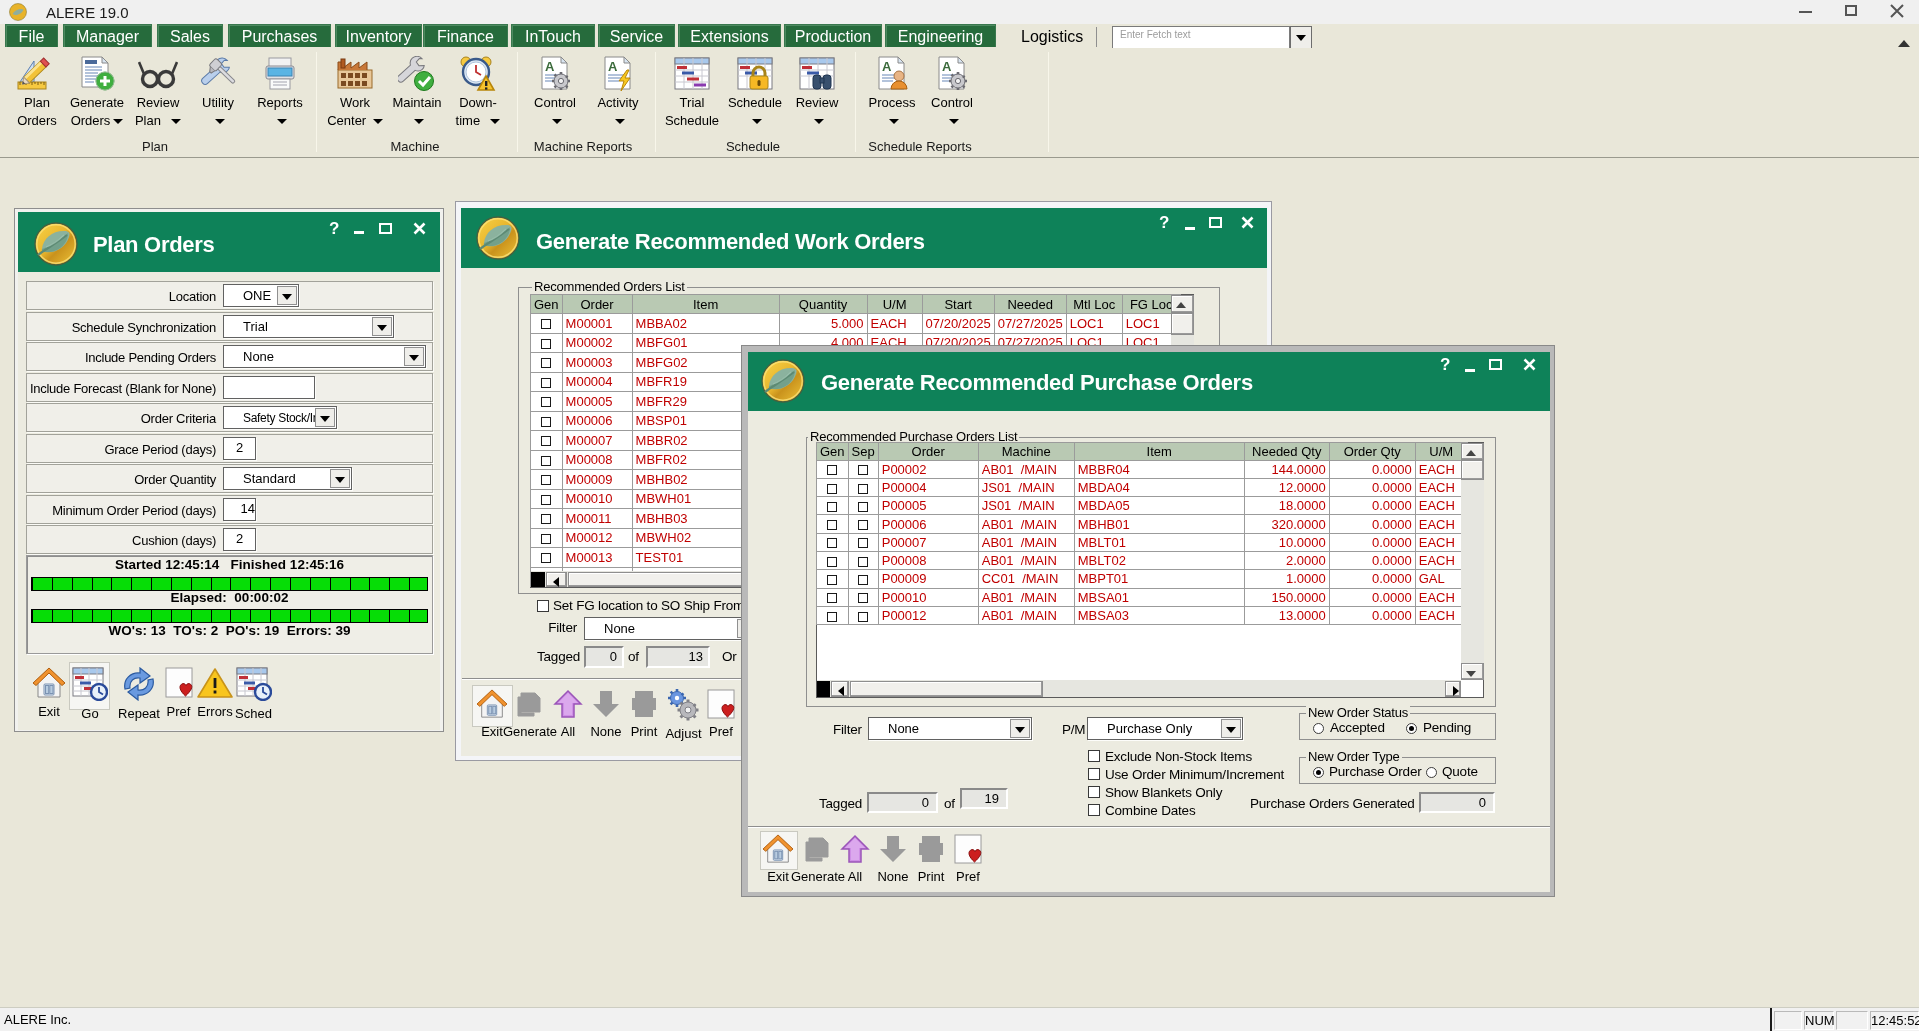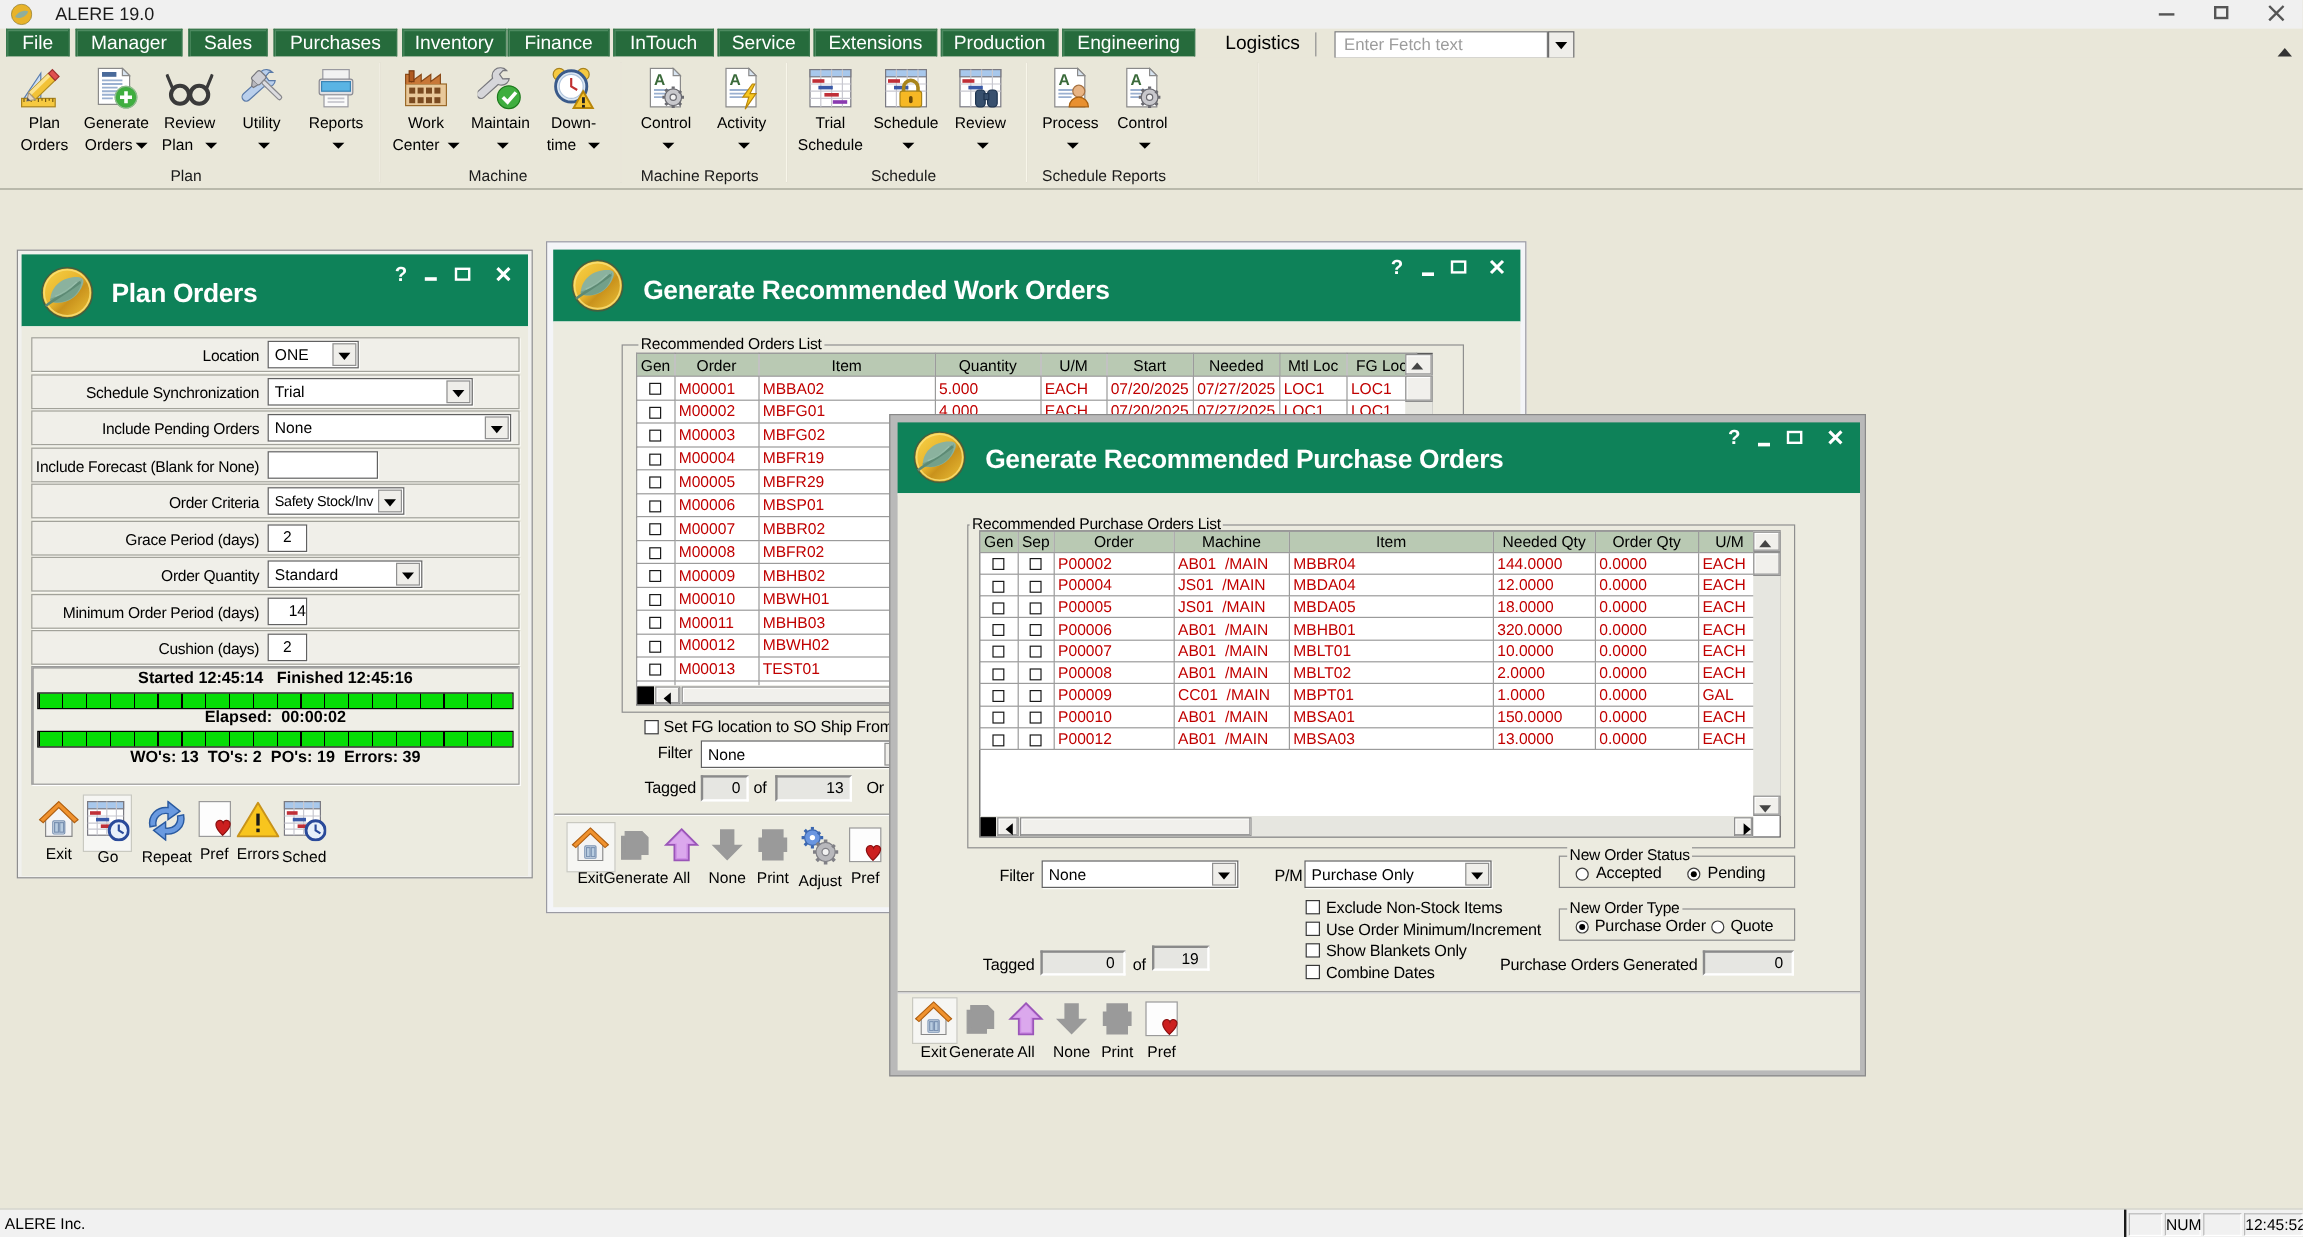--- a/index.html
+++ b/index.html
@@ -19,39 +19,39 @@
 .ric .l1{display:block;line-height:18px}
 .caret{display:inline-block;width:0;height:0;border-left:5px solid transparent;border-right:5px solid transparent;border-top:5px solid #000;vertical-align:middle;margin-left:3px}
 
 .win{position:absolute}
 .wtitle{position:absolute;background:#0e8259}
 .mint{position:absolute;background:#d9eee3;height:2px}
 .wtext{position:absolute;color:#fff;font-weight:bold;font-size:22px;white-space:nowrap;letter-spacing:-.3px}
 .wbtn{position:absolute;color:#fff;font-weight:bold;font-size:16px}
 
 .cb{position:absolute;background:#fff;border:1.5px solid #616161;box-shadow:1px 1px 0 #fdfdfa;font-size:13px;line-height:18px;white-space:nowrap;overflow:hidden}
-.cb span{position:absolute;left:5px;top:2px}
+.cb span{position:absolute;left:19px;top:2px}
 .dd{position:absolute;right:1px;top:1px;bottom:1px;width:20px;background:#efeeea;border:1px solid #909090}
 .dd:after{content:"";position:absolute;left:4px;top:7px;width:0;height:0;border-left:5.5px solid transparent;border-right:5.5px solid transparent;border-top:6.5px solid #000}
 .dd2{position:absolute;width:22px;background:#efeeea;border:1px solid #6d6d6d}
 .dd2:after{content:"";position:absolute;left:5px;top:8px;width:0;height:0;border-left:5px solid transparent;border-right:5px solid transparent;border-top:6px solid #000}
 .inp{position:absolute;background:#fff;border:1.5px solid #616161;box-shadow:1px 1px 0 #fdfdfa;font-size:13px}
 .ginp{position:absolute;background:#e6e6e2;border:2px solid #8a8a8a;border-right-color:#fff;border-bottom-color:#fff;font-size:13px;text-align:right;line-height:17px}
 .gbox{position:absolute;border:1px solid #8f8f8f}
 .glab{position:absolute;background:#ecebe0;padding:0 2px;font-size:13px;white-space:nowrap;line-height:15px;letter-spacing:-.2px}
 .ckb{position:absolute;width:12px;height:12px;background:#fff;border:1.5px solid #383838}
 .rad{position:absolute;width:11px;height:11px;background:#fff;border:1px solid #3c3c3c;border-radius:50%}
 .rad.on:after{content:"";position:absolute;left:2px;top:2px;width:5px;height:5px;background:#000;border-radius:50%}
 .lbl{position:absolute;font-size:13.5px;white-space:nowrap;letter-spacing:-.2px}
 
 table{border-collapse:collapse;table-layout:fixed}
 td,th{border:1px solid #9b9b9b;font-weight:normal;font-size:13px;overflow:hidden;white-space:nowrap;padding:0 3px}
 th{background:#b9c9b3;text-align:center}
 td{color:#c00000;background:#fff}
-.ra{text-align:left}
+.ra{text-align:right}
 #potab tr{height:18.3px}
 .cc{text-align:center;padding:0}
 .tck{display:inline-block;width:10px;height:10px;border:1.5px solid #1a1a1a;background:#fff;vertical-align:middle}
 .sb{position:absolute;background:#e6e6e0}
 .sbb{position:absolute;background:#f1f0ec;border:1px solid #8e8e8e;box-shadow:inset -1px -1px 0 #9a9a9a, inset 1px 1px 0 #fff}
 .arl:after{content:"";position:absolute;left:6px;top:4px;border-top:5px solid transparent;border-bottom:5px solid transparent;border-right:6px solid #000}
 .arr:after{content:"";position:absolute;left:7px;top:4px;border-top:5px solid transparent;border-bottom:5px solid transparent;border-left:6px solid #000}
 .aru:after{content:"";position:absolute;left:4px;top:6px;border-left:5px solid transparent;border-right:5px solid transparent;border-bottom:6px solid #444}
 .ard:after{content:"";position:absolute;left:4px;top:7px;border-left:5px solid transparent;border-right:5px solid transparent;border-top:6px solid #444}
 .blk{position:absolute;background:#000}
@@ -87,21 +87,21 @@
   <div class="tab" style="left:335px;width:87px">Inventory</div>
   <div class="tab" style="left:423px;width:85px">Finance</div>
   <div class="tab" style="left:511px;width:84px">InTouch</div>
   <div class="tab" style="left:598px;width:77px">Service</div>
   <div class="tab" style="left:678px;width:103px">Extensions</div>
   <div class="tab" style="left:784px;width:98px">Production</div>
   <div class="tab" style="left:885px;width:111px">Engineering</div>
   <div class="abs" style="left:1021px;top:2px;font-size:16px;line-height:21px">Logistics</div>
   <div class="abs" style="left:1096px;top:3px;width:1px;height:20px;background:#8f8f8f"></div>
   <div class="abs" style="left:1112px;top:2px;width:178px;height:23px;background:#fff;border:1px solid #7a7a7a"></div>
-  <div class="abs" style="left:1120px;top:5px;color:#9c9c9c;font-size:14px">Enter Fetch text</div>
+  <div class="abs" style="left:1120px;top:5px;color:#9c9c9c;font-size:10px">Enter Fetch text</div>
   <div class="dd2" style="left:1290px;top:2px;height:23px"></div>
   <div class="abs" style="left:1898px;top:16px;width:0;height:0;border-left:6px solid transparent;border-right:6px solid transparent;border-bottom:7px solid #333"></div>
 </div>
 
 <div id="ribbon">
   <div class="rsep" style="left:316px"></div>
   <div class="rsep" style="left:517px"></div>
   <div class="rsep" style="left:655px"></div>
   <div class="rsep" style="left:855px"></div>
   <div class="rsep" style="left:1048px"></div>

